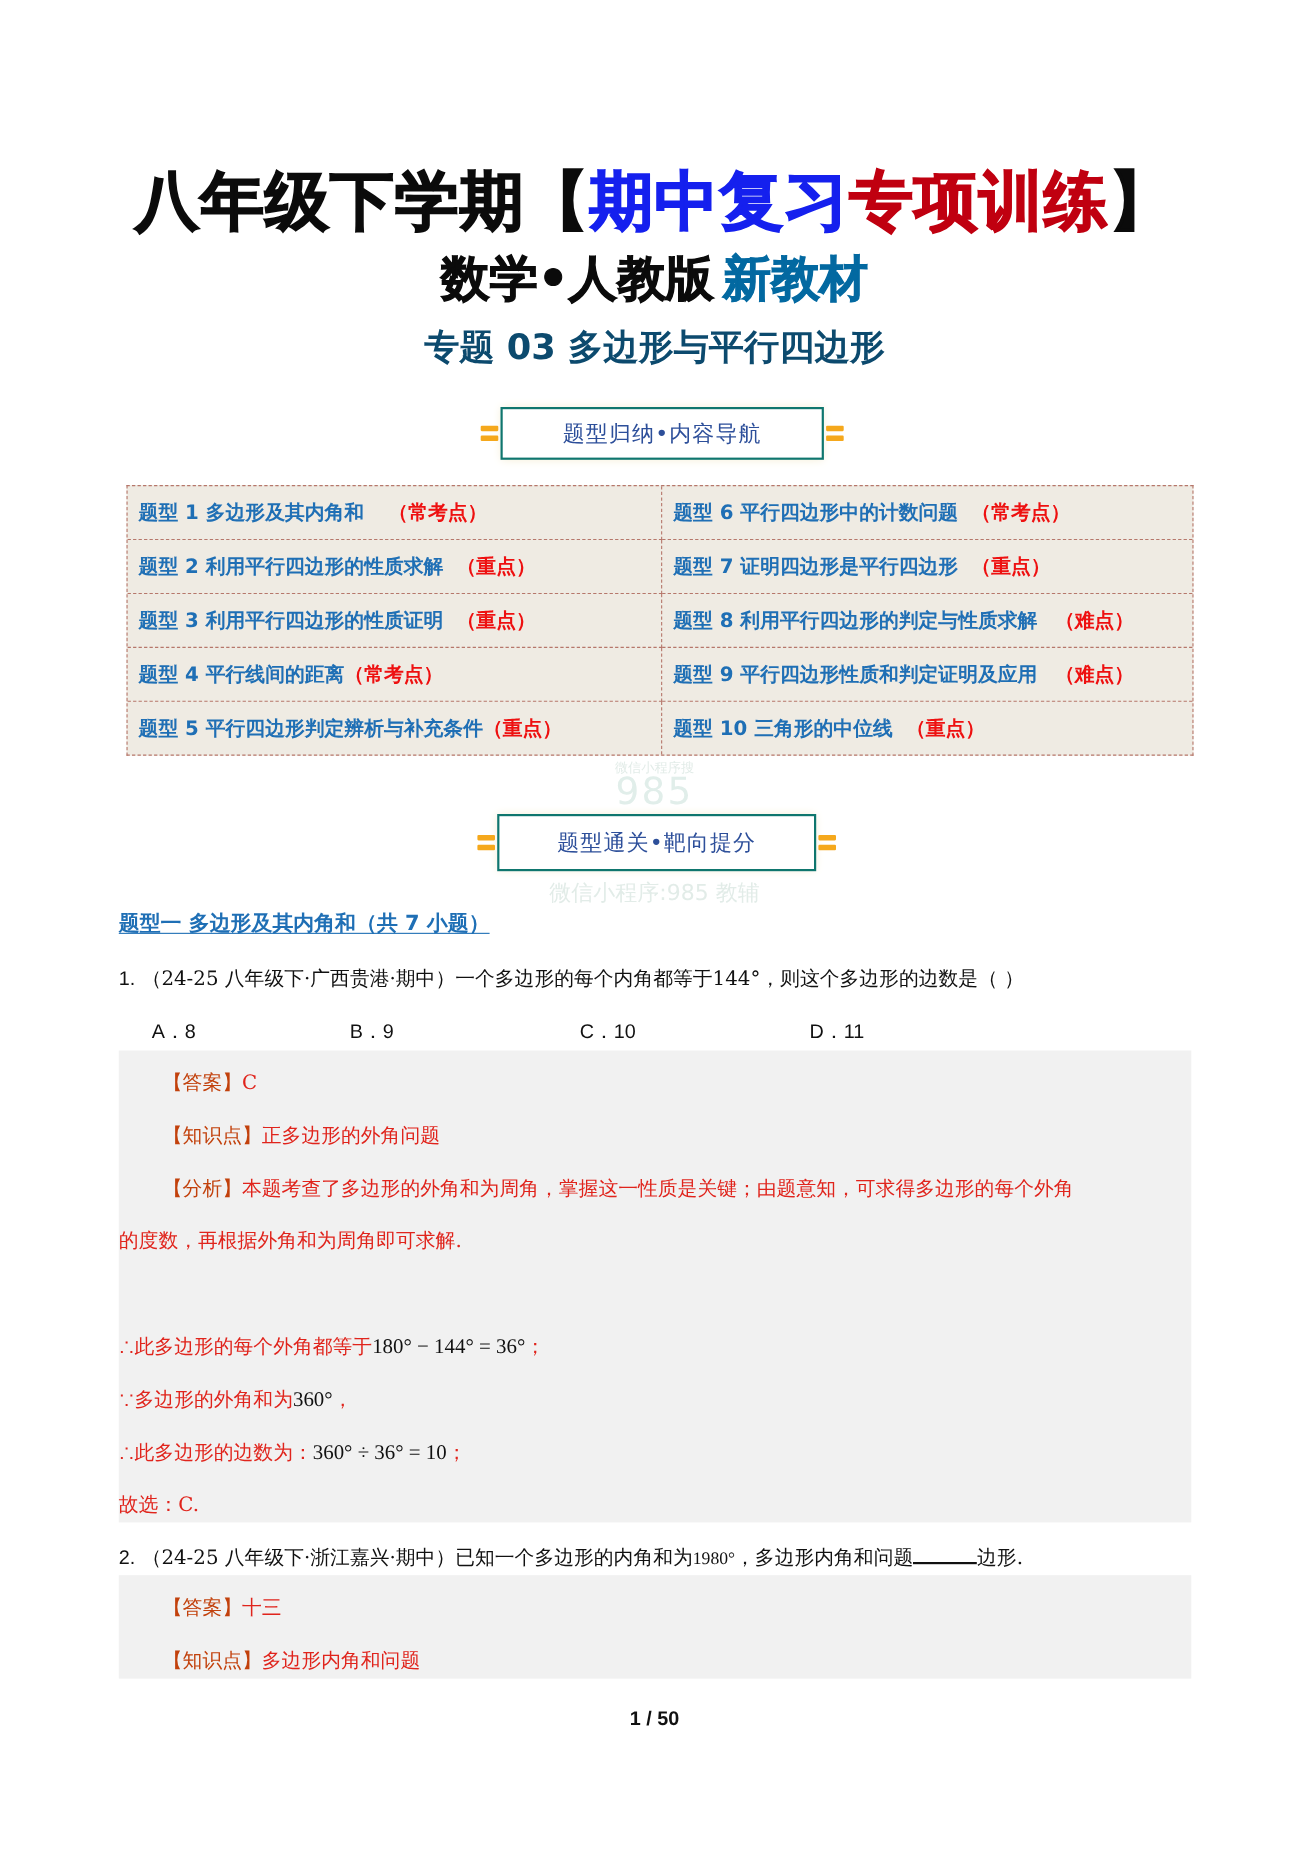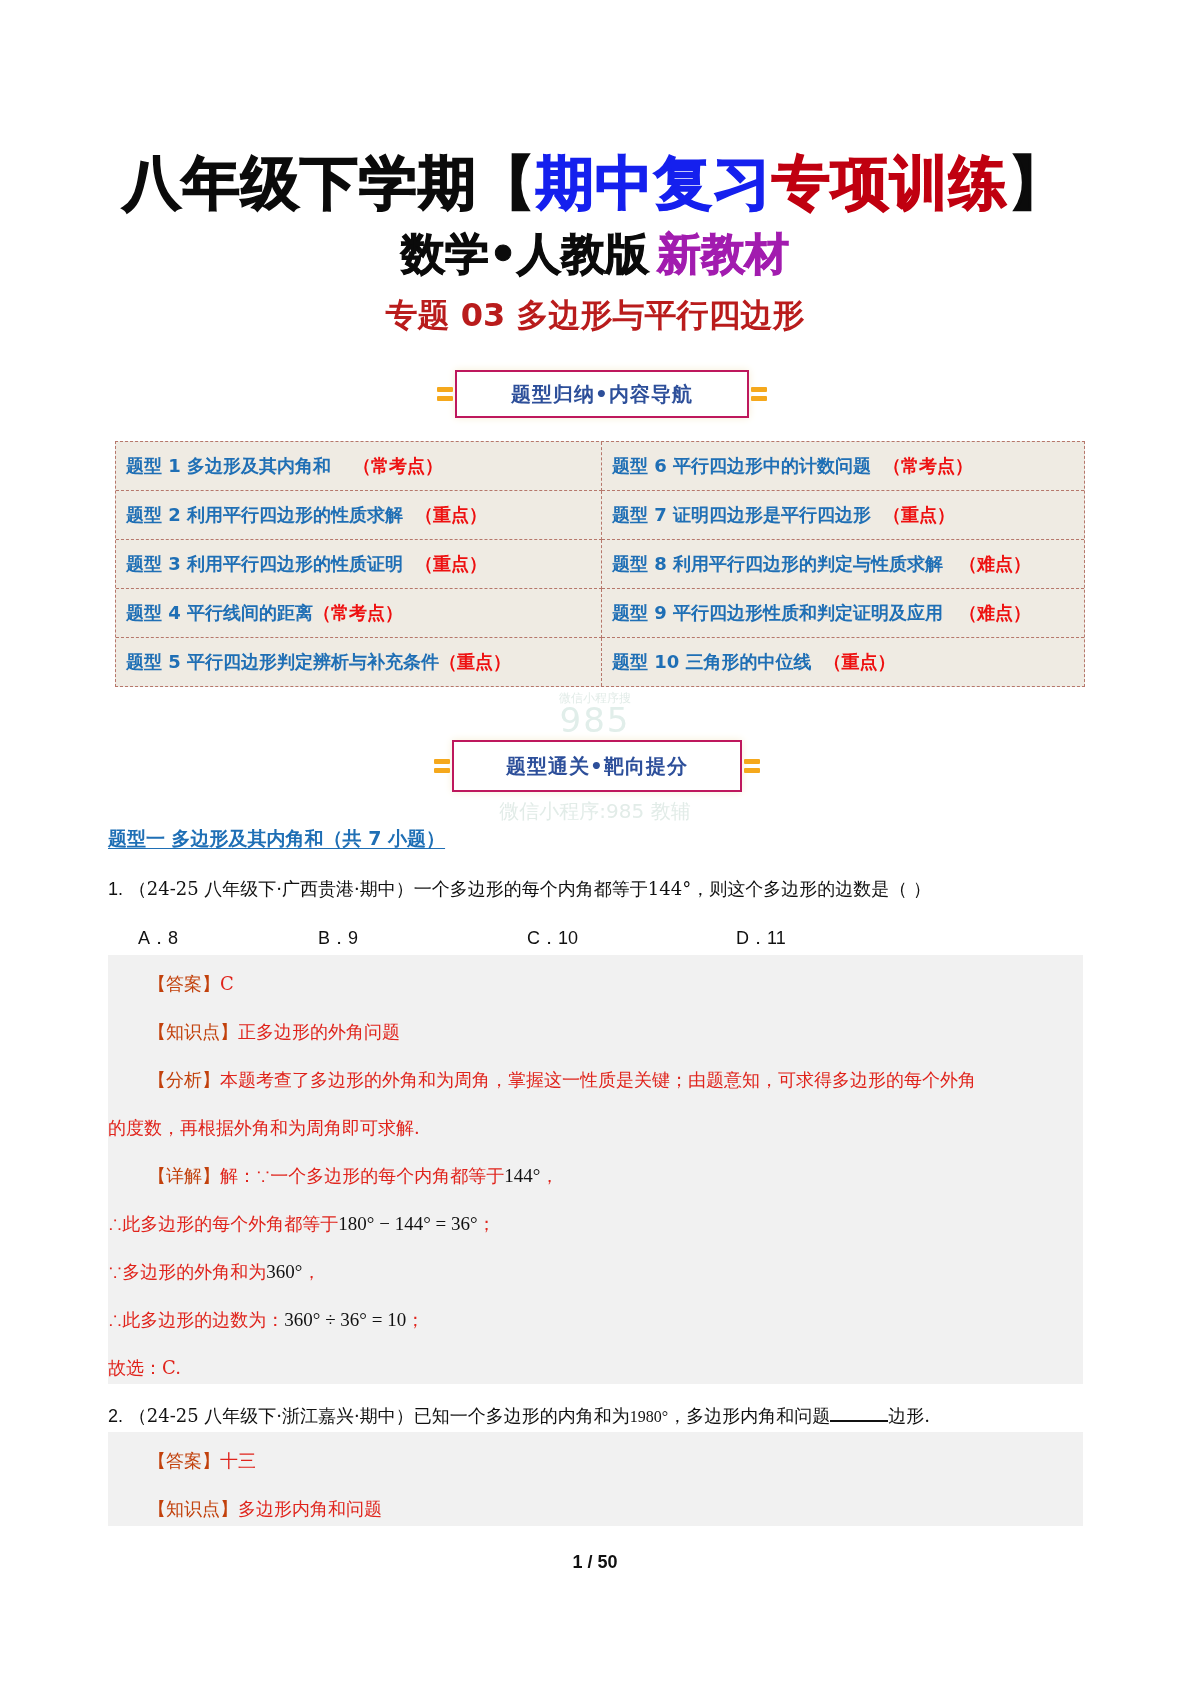--- a/index.html
+++ b/index.html
@@ -9,27 +9,27 @@
   .center { left: 0; width: 1190px; text-align: center; white-space: nowrap; }
 
   .title-main { top: 148px; font-size: 58px; font-weight: 900; letter-spacing: 1px; line-height: 70px;
                 -webkit-text-stroke: 1.5px currentColor; }
   .title-main .blk { color: #0b0b0b; }
   .title-main .blue { color: #1520ee; }
   .title-main .red { color: #c00010; }
 
   .title-sub { top: 226px; font-size: 44px; font-weight: 900; line-height: 56px; -webkit-text-stroke: 1px currentColor; }
   .title-sub .blk { color: #0b0b0b; }
-  .title-sub .orange { color: #a21caf; margin-left: 8px; }
+  .title-sub .orange { color: #0369a1; margin-left: 8px; }
 
-  .title-topic { top: 294px; font-size: 32px; font-weight: 700; line-height: 42px; color: #b91c1c; }
+  .title-topic { top: 294px; font-size: 32px; font-weight: 700; line-height: 42px; color: #0c4a6e; }
 
-  .banner { height: 44px; border: 2px solid #be185d; background: #fff;
+  .banner { height: 44px; border: 2px solid #0f766e; background: #fff;
             display: flex; align-items: center; justify-content: center;
-            color: #2d4f9a; font-size: 20px; font-weight: 700; letter-spacing: 1px; box-shadow: 0 0 8px #f6efd8; }
+            color: #2d4f9a; font-size: 20px; font-weight: 400; letter-spacing: 1px; box-shadow: 0 0 8px #f6efd8; }
   .banner-wing { position: absolute; width: 16px; height: 14px; top: 50%; margin-top: -7px; }
   .banner-wing::before, .banner-wing::after { content: ""; position: absolute; left: 0; width: 16px; height: 5px; background: #f5a81c; border-radius: 1px; }
   .banner-wing::before { top: 0; } .banner-wing::after { bottom: 0; }
 
   .nav-table { left: 115px; top: 441px; width: 968px; border: 1.5px dashed #b6776b; background: #efebe3;
                display: grid; grid-template-columns: 486px 482px; }
   .nav-cell { height: 48px; border-bottom: 1.5px dashed #b6776b; display: flex; align-items: center;
               padding-left: 10px; font-size: 18px; font-weight: 700; color: #1f6fb5; white-space: nowrap; }
   .nav-cell.left { border-right: 1.5px dashed #b6776b; text-align: right; }
   .nav-cell.last { border-bottom: none; }
@@ -154,23 +154,20 @@
   <div class="ans-line" style="top:17px;">
     <span class="bk">【答案】</span><span>C</span>
   </div>
   <div class="ans-line" style="top:65px;">
     <span class="bk">【知识点】</span><span>正多边形的外角问题</span>
   </div>
   <div class="ans-line" style="top:113px;">
     <span class="bk">【分析】</span><span>本题考查了多边形的外角和为周角，掌握这一性质是关键；由题意知，可求得多边形的每个外角</span>
   </div>
   <div class="ans-line" style="top:161px;">的度数，再根据外角和为周角即可求解.</div>
-  <div class="ans-line" style="top:209px;">
-    <span class="bk">【详解】</span><span>解：∵一个多边形的每个内角都等于</span><span class="math">144°</span><span>，</span>
-  </div>
   <div class="ans-line" style="top:257px;">
     <span>∴此多边形的每个外角都等于</span><span class="math">180° − 144° = 36°</span><span>；</span>
   </div>
   <div class="ans-line" style="top:305px;">
     <span>∵多边形的外角和为</span><span class="math">360°</span><span>，</span>
   </div>
   <div class="ans-line" style="top:353px;">
     <span>∴此多边形的边数为：</span><span class="math">360° ÷ 36° = 10</span><span>；</span>
   </div>
   <div class="ans-line" style="top:401px;">故选：C.</div>

